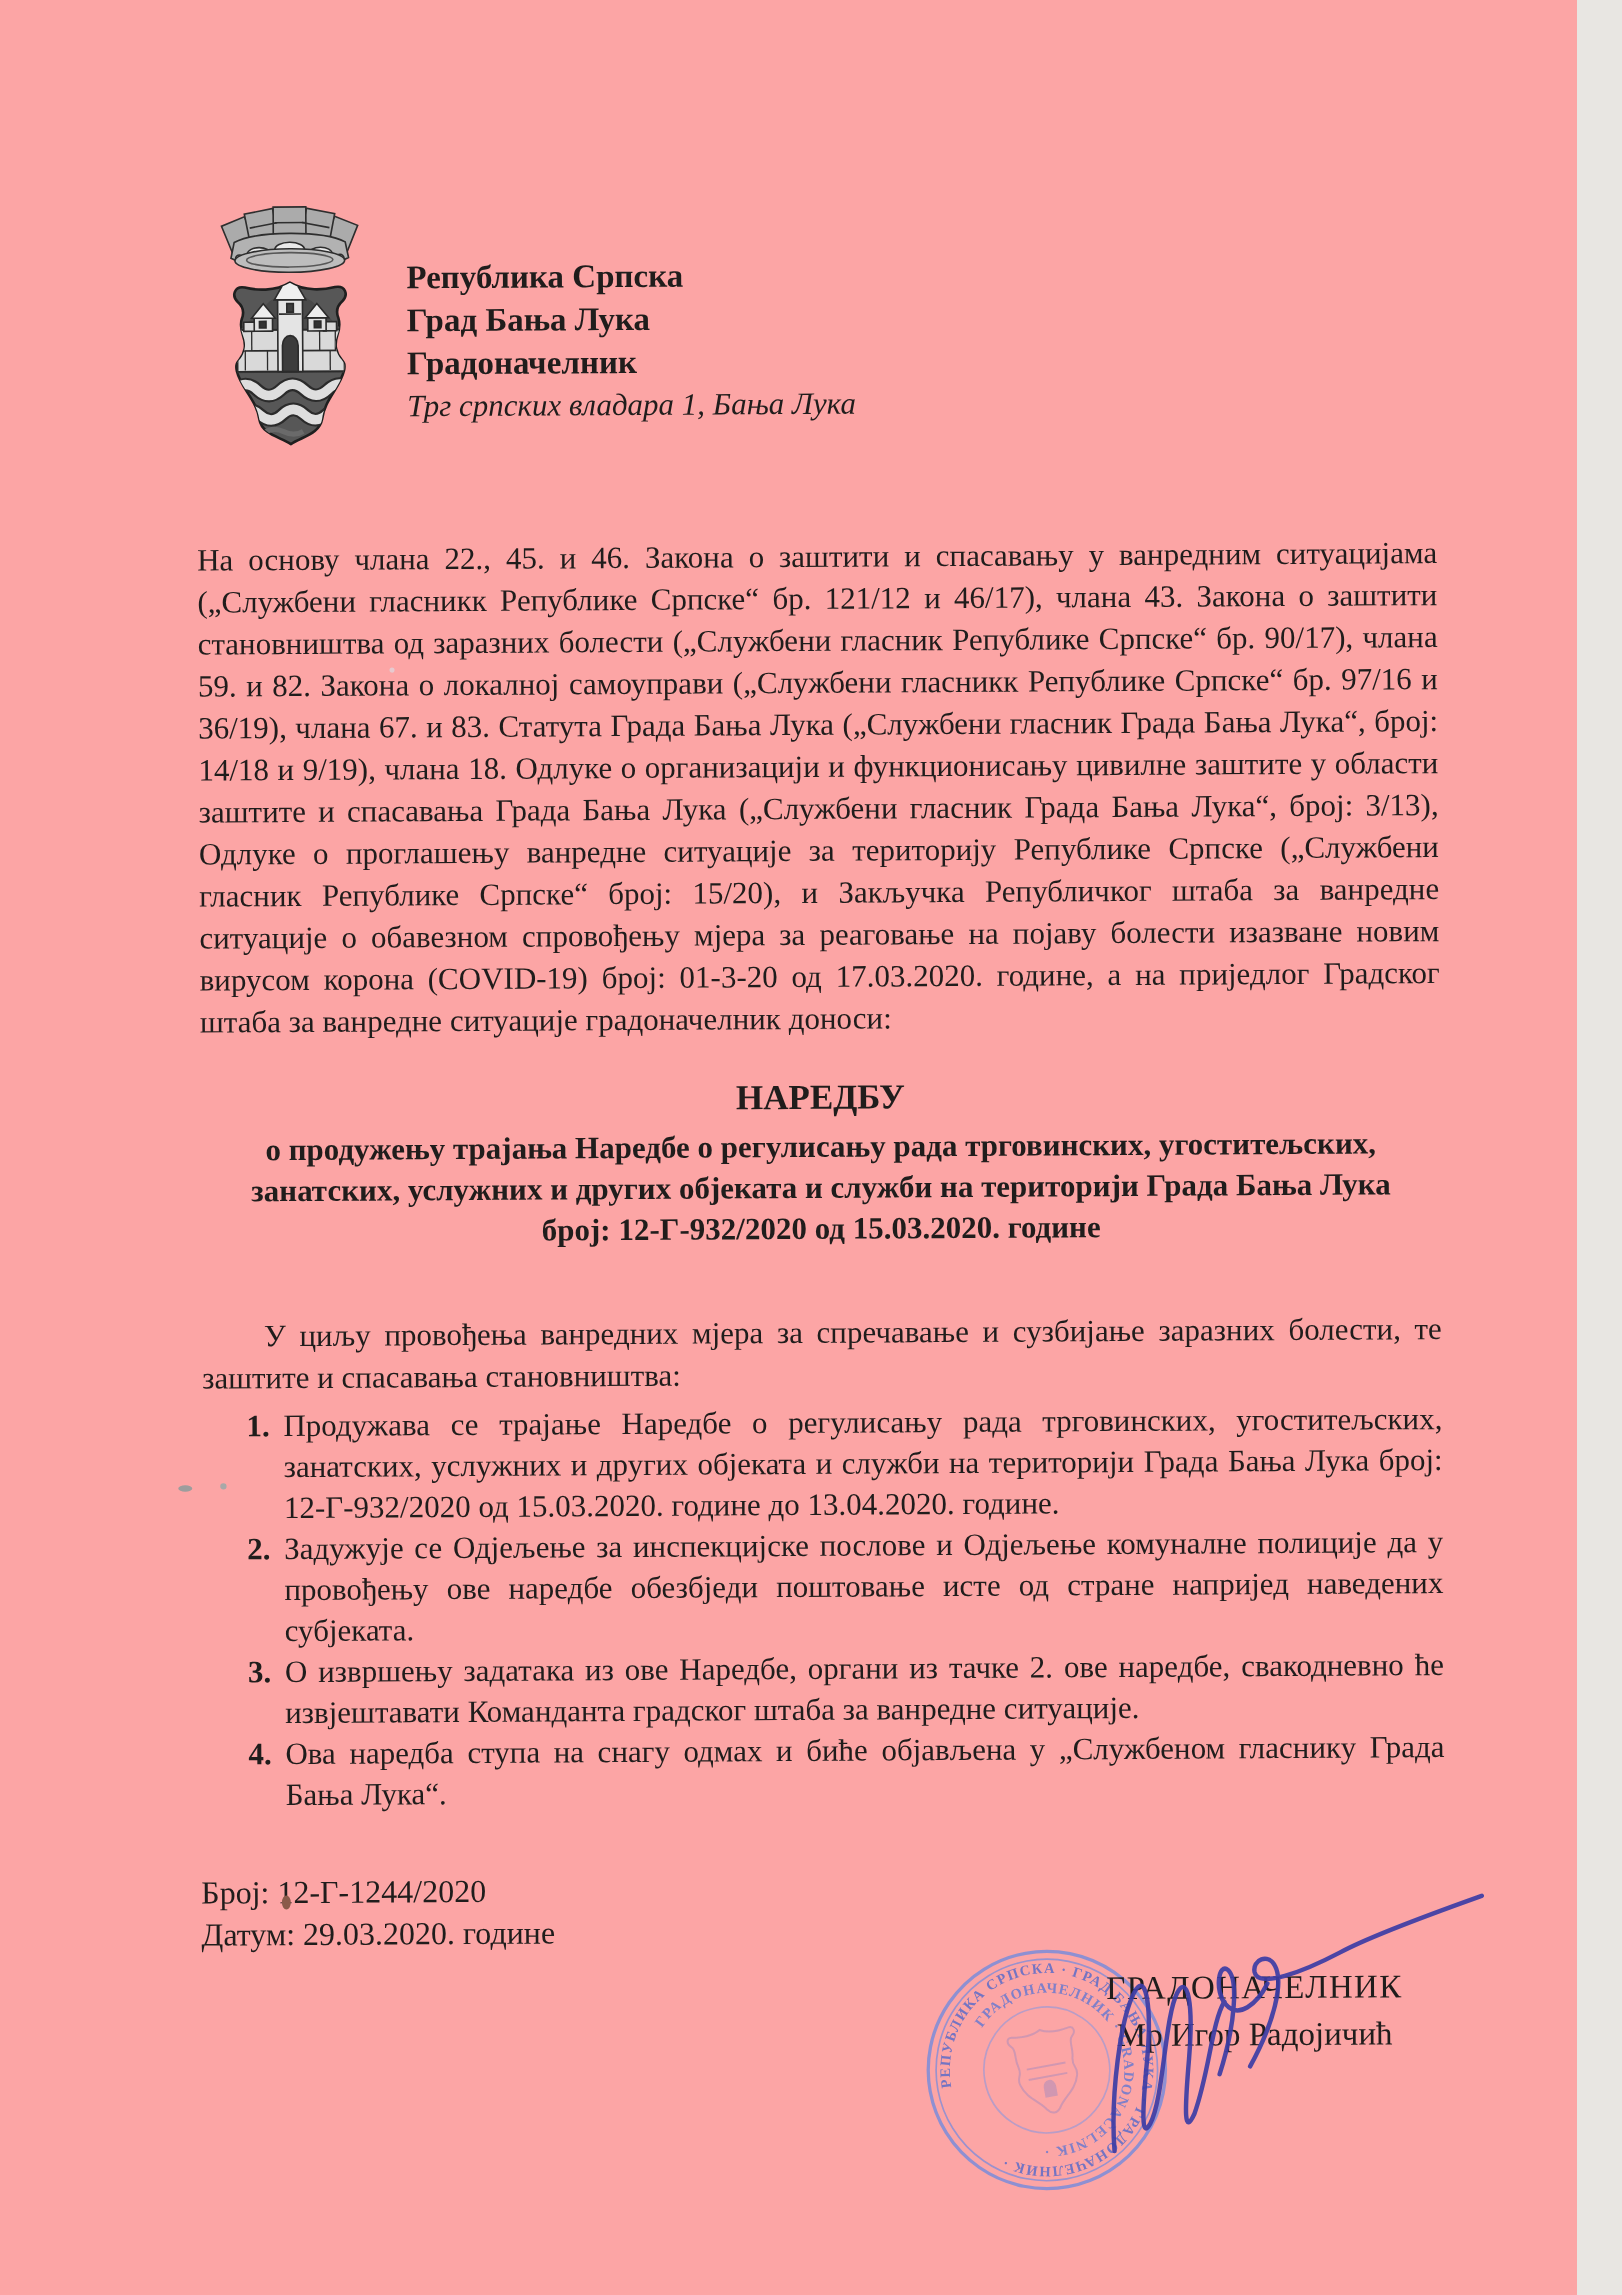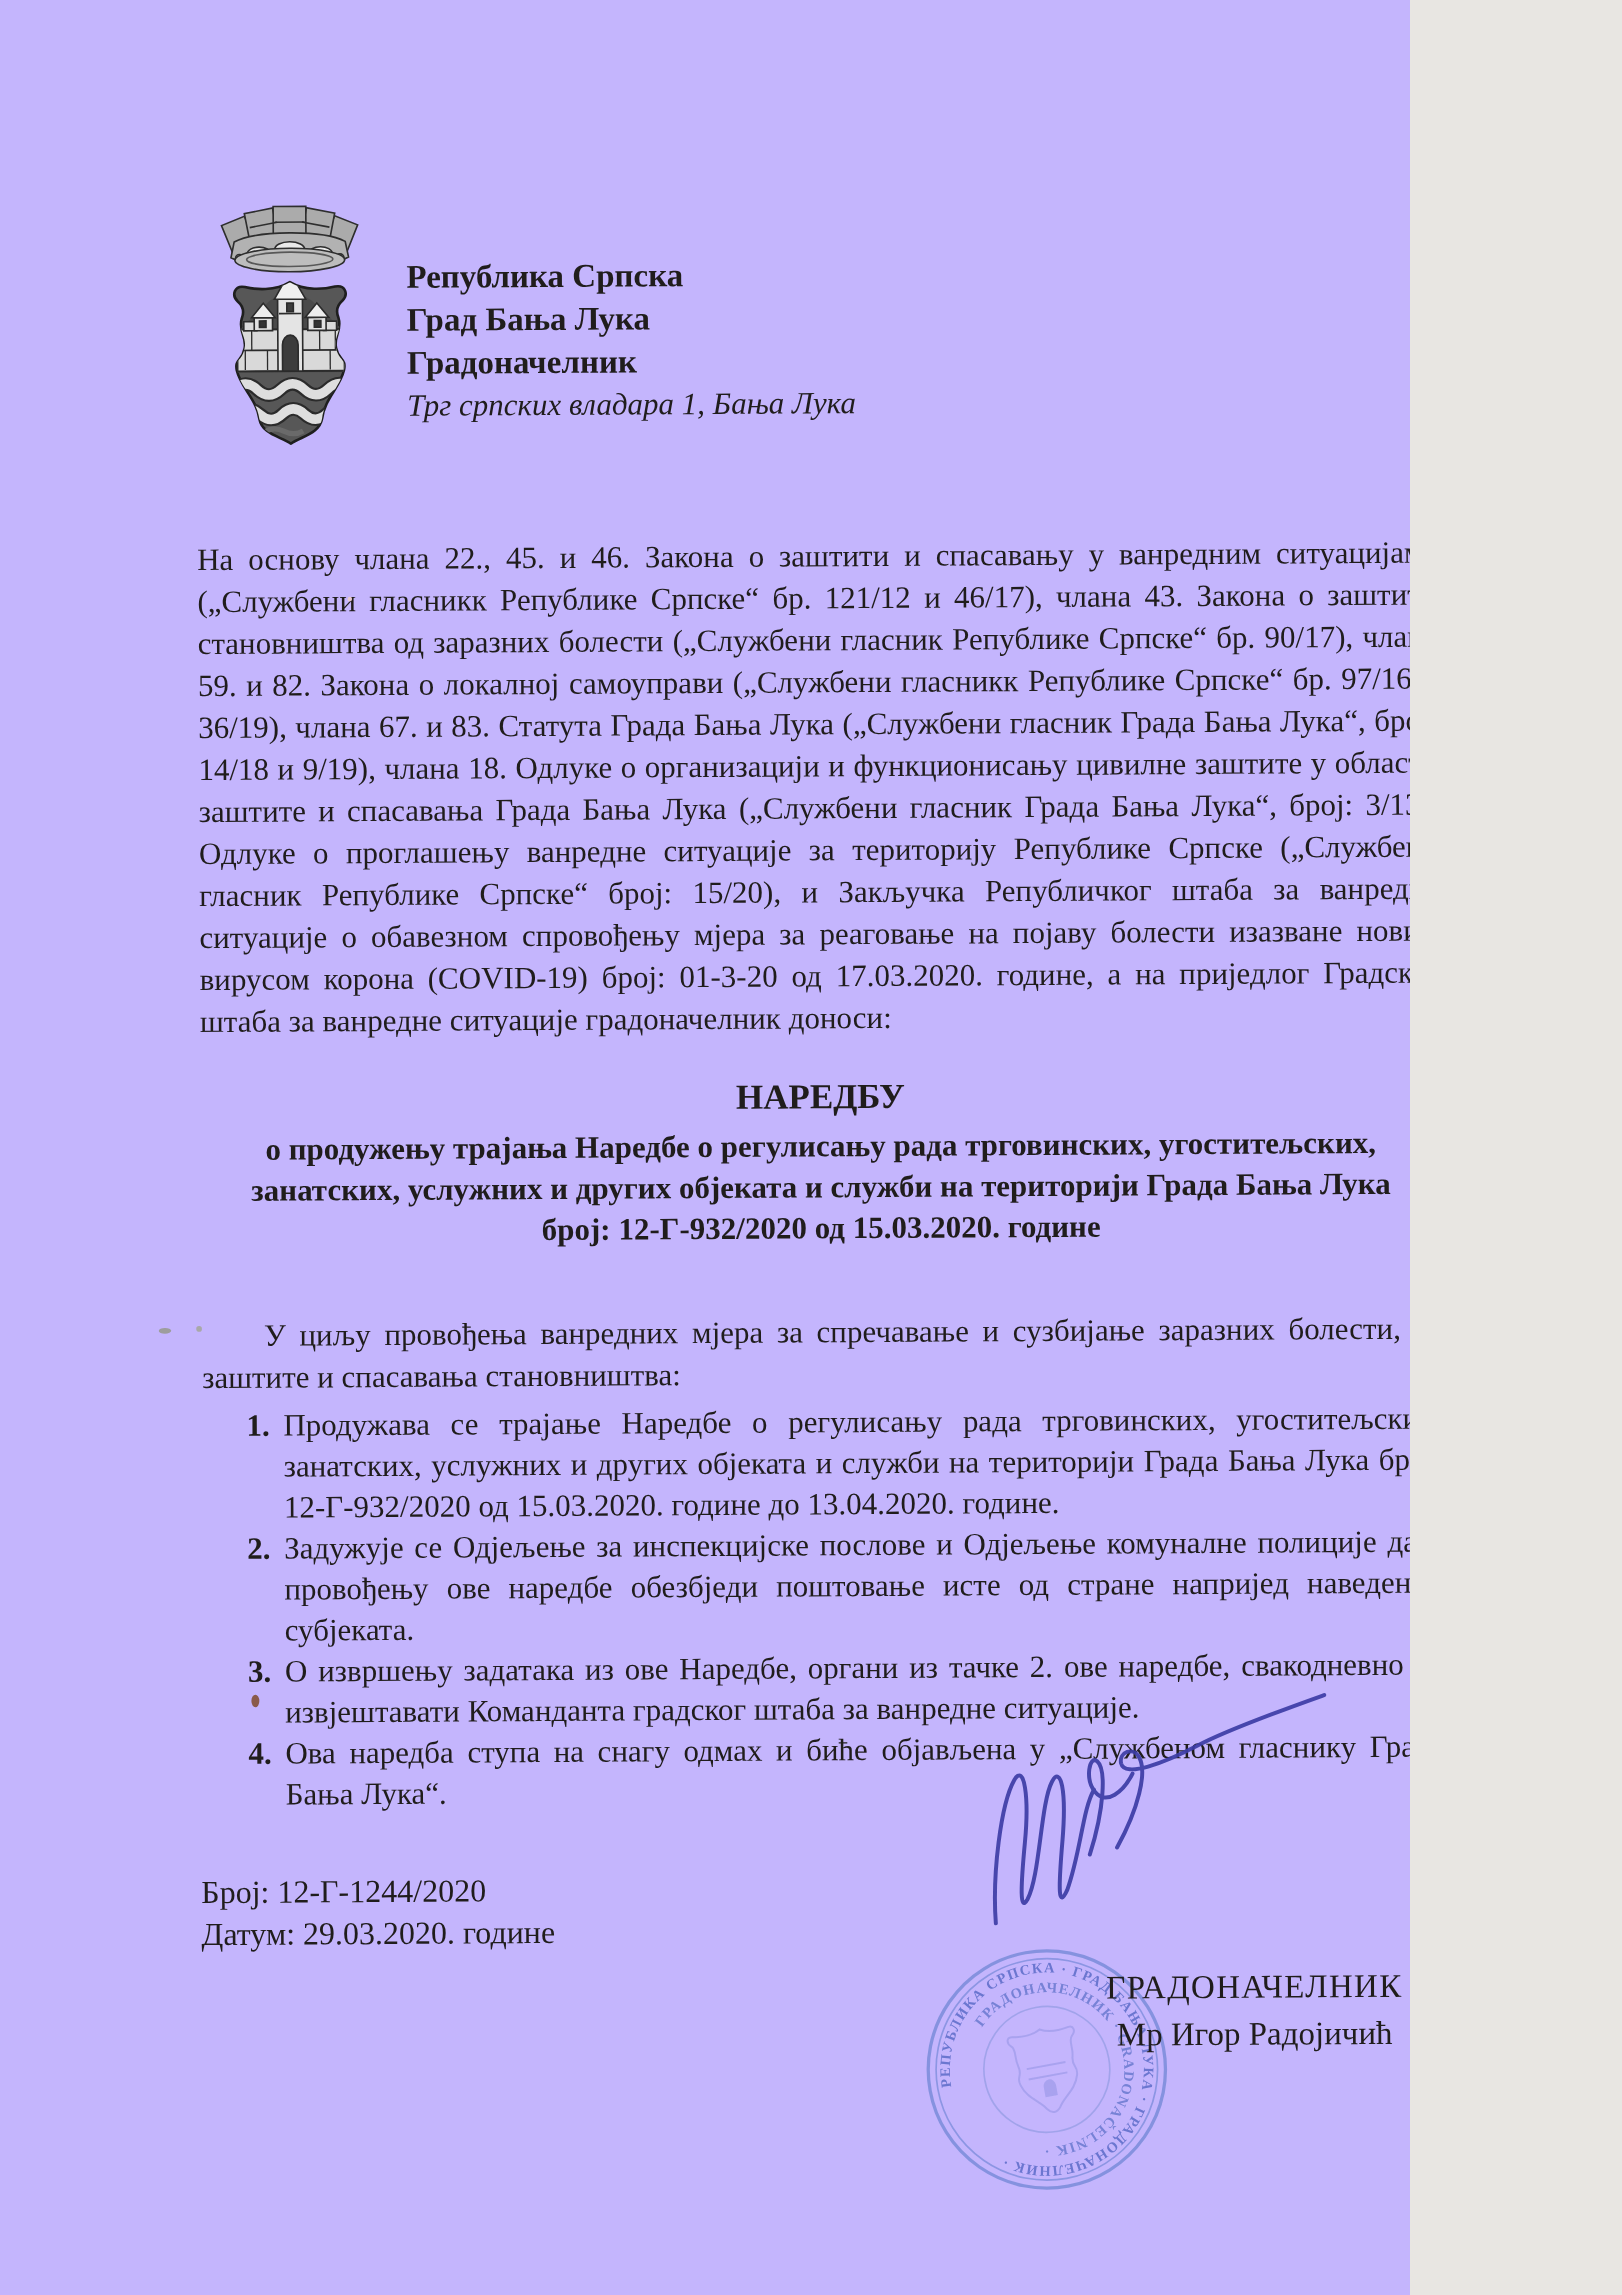--- a/index.html
+++ b/index.html
@@ -1,19 +1,19 @@
 <!DOCTYPE html>
 <html style="font-size:10.5px"><head>
 <meta charset="utf-8">
 <style>
   html,body{margin:0;padding:0;background:#e8e6e2;}
   .page{
     position:relative;
-    width:1410px;height:2295px;
-    background:#c4b5fd;
+    width:1577px;height:2295px;
+    background:#fca5a5;
     overflow:hidden;
     font-family:"Liberation Serif", serif;
     color:#201d1c;
   }
   .scan-rotate{
     position:absolute;inset:0;
     transform:rotate(-0.35deg);
     transform-origin:50% 45%;
   }
   

